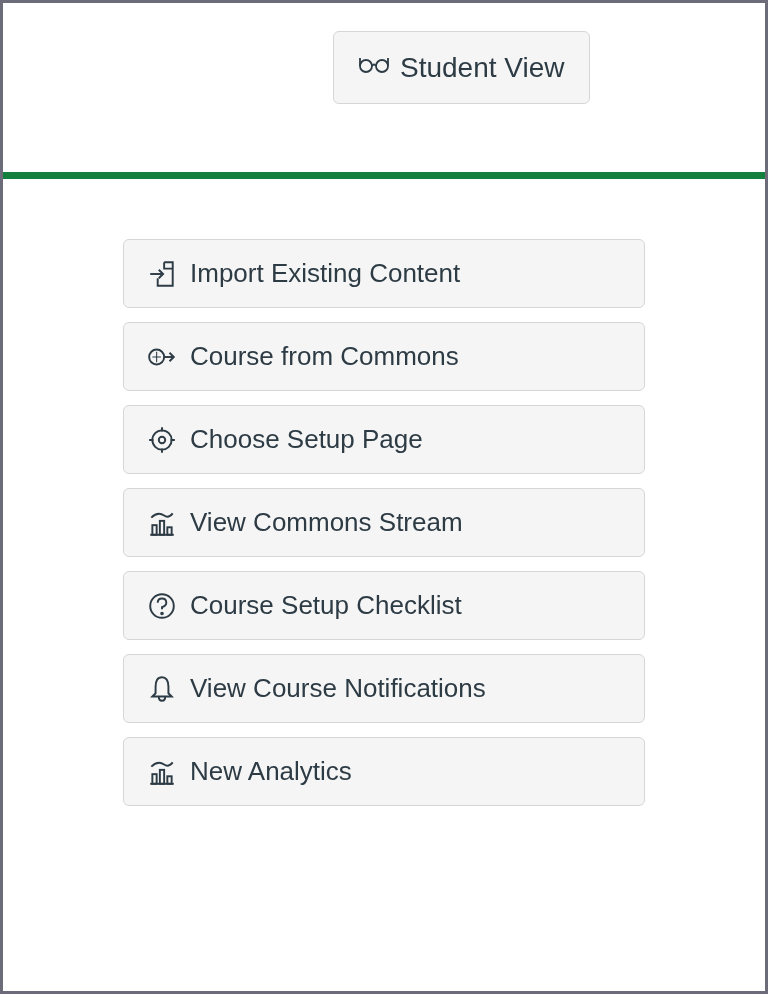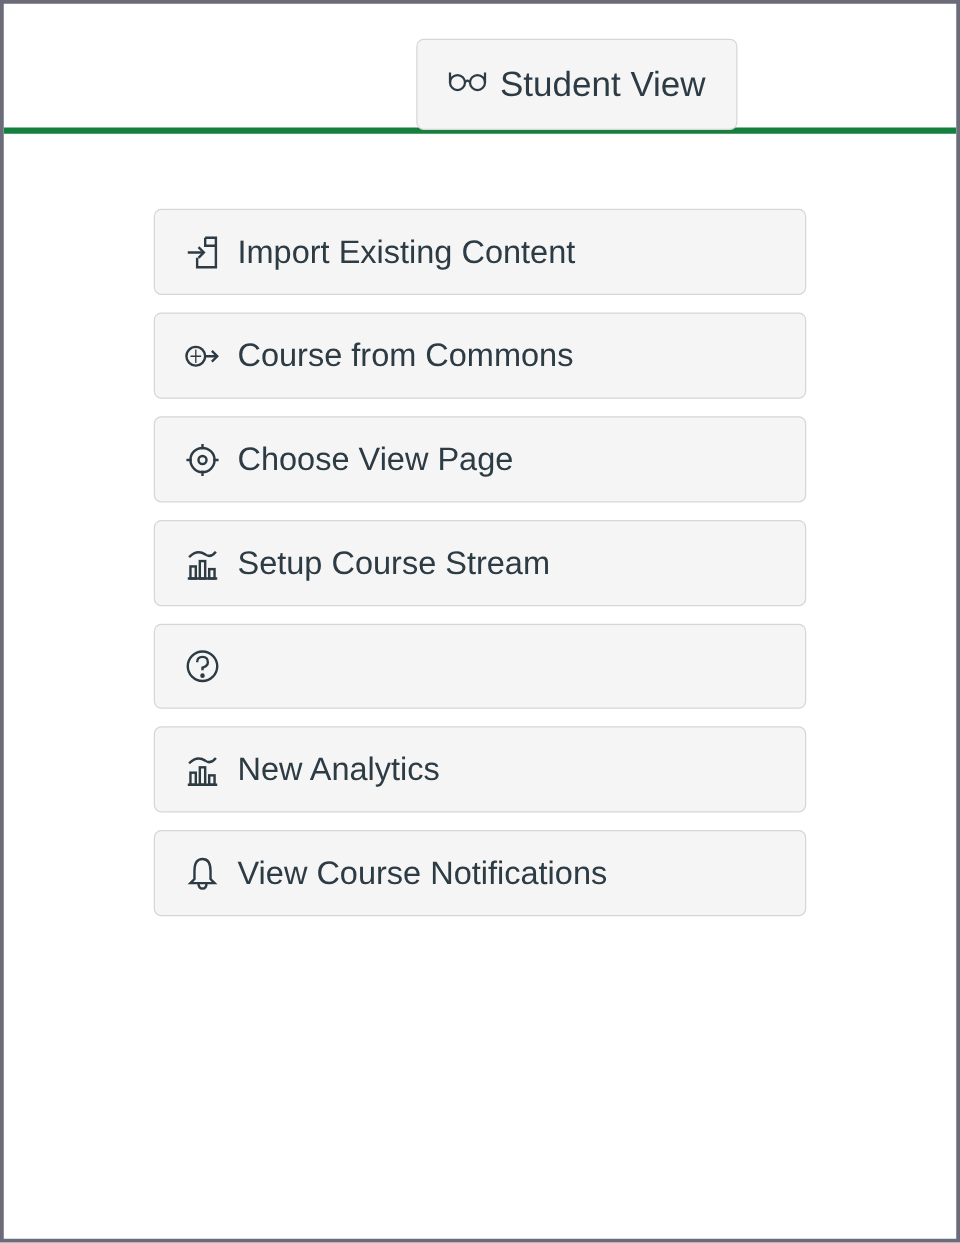--- a/index.html
+++ b/index.html
@@ -10,22 +10,22 @@
     body {
       width: 768px;
       height: 994px;
       font-family: -apple-system, BlinkMacSystemFont, "Segoe UI", Roboto, "Helvetica Neue", Arial, sans-serif;
       background: #ffffff;
       border: 3px solid #6b6b7a;
       position: relative;
     }
     .top-area {
       padding: 28px 30px 0 30px;
-      border-bottom: 5px solid #15803d;
-      height: 104px;
+      border-bottom: 7px solid #15803d;
+      height: 176px;
     }
     .student-view-btn {
       display: inline-flex;
       align-items: center;
       gap: 10px;
       background: #f5f5f5;
       border: 1px solid #d6d6d6;
       border-radius: 6px;
       padding: 16px 24px;
       font-size: 28px;
@@ -120,63 +120,64 @@
   </button>
 
   <button class="action-btn">
     <span class="icon-wrap">
       <svg viewBox="0 0 28 28">
         <circle cx="14" cy="14" r="9"></circle>
         <circle cx="14" cy="14" r="3"></circle>
         <path d="M14 2 L14 6 M14 22 L14 26 M2 14 L6 14 M22 14 L26 14"></path>
       </svg>
     </span>
-    <span>Choose View Page</span>
+    <span>Choose Setup Page</span>
   </button>
 
   <button class="action-btn">
     <span class="icon-wrap">
       <svg viewBox="0 0 28 28">
         <path d="M3 25 L25 25"></path>
         <rect x="5" y="16" width="4" height="9"></rect>
         <rect x="12" y="12" width="4" height="13"></rect>
         <rect x="19" y="18" width="4" height="7"></rect>
         <path d="M4 9 Q10 3 16 7 Q20 10 24 5"></path>
       </svg>
     </span>
-    <span>Setup Course Stream</span>
+    <span>View Commons Stream</span>
   </button>
 
   <button class="action-btn">
     <span class="icon-wrap">
       <svg viewBox="0 0 28 28">
         <circle cx="14" cy="14" r="11"></circle>
         <path d="M10 11 Q10 7 14 7 Q18 7 18 11 Q18 14 14 15 L14 17"></path>
         <circle cx="14" cy="21" r="0.8" fill="#2d3b45"></circle>
       </svg>
     </span>
+    <span>Course Setup Checklist</span>
   </button>
 
+
+  <button class="action-btn">
+    <span class="icon-wrap">
+      <svg viewBox="0 0 28 28">
+        <path d="M14 3 Q20 3 20 12 L20 18 L23 21 L5 21 L8 18 L8 12 Q8 3 14 3 Z"></path>
+        <path d="M11 21 Q11 25 14 25 Q17 25 17 21"></path>
+      </svg>
+    </span>
+    <span>View Course Notifications</span>
+  </button>
 
   <button class="action-btn">
     <span class="icon-wrap">
       <svg viewBox="0 0 28 28">
         <path d="M3 25 L25 25"></path>
         <rect x="5" y="16" width="4" height="9"></rect>
         <rect x="12" y="12" width="4" height="13"></rect>
         <rect x="19" y="18" width="4" height="7"></rect>
         <path d="M4 9 Q10 3 16 7 Q20 10 24 5"></path>
       </svg>
     </span>
     <span>New Analytics</span>
   </button>
 
-  <button class="action-btn">
-    <span class="icon-wrap">
-      <svg viewBox="0 0 28 28">
-        <path d="M14 3 Q20 3 20 12 L20 18 L23 21 L5 21 L8 18 L8 12 Q8 3 14 3 Z"></path>
-        <path d="M11 21 Q11 25 14 25 Q17 25 17 21"></path>
-      </svg>
-    </span>
-    <span>View Course Notifications</span>
-  </button>
-
 </div>
 
 </body></html>

